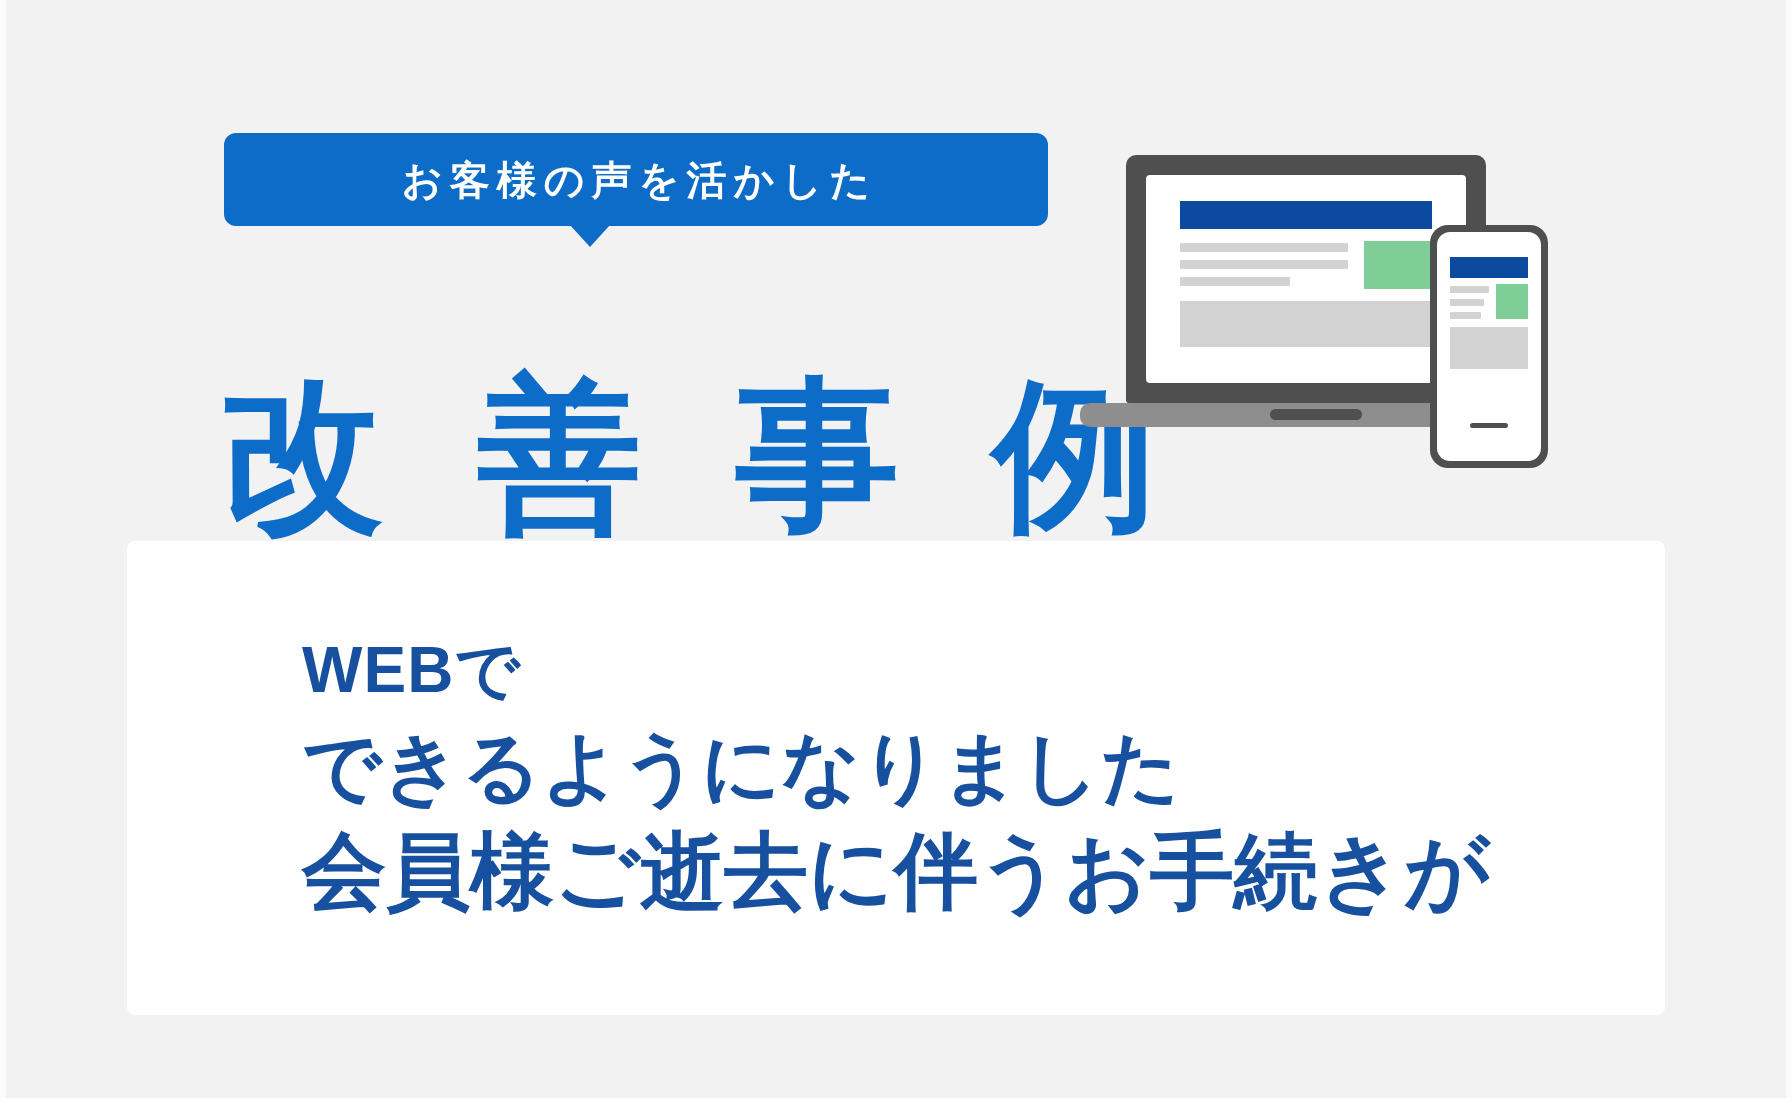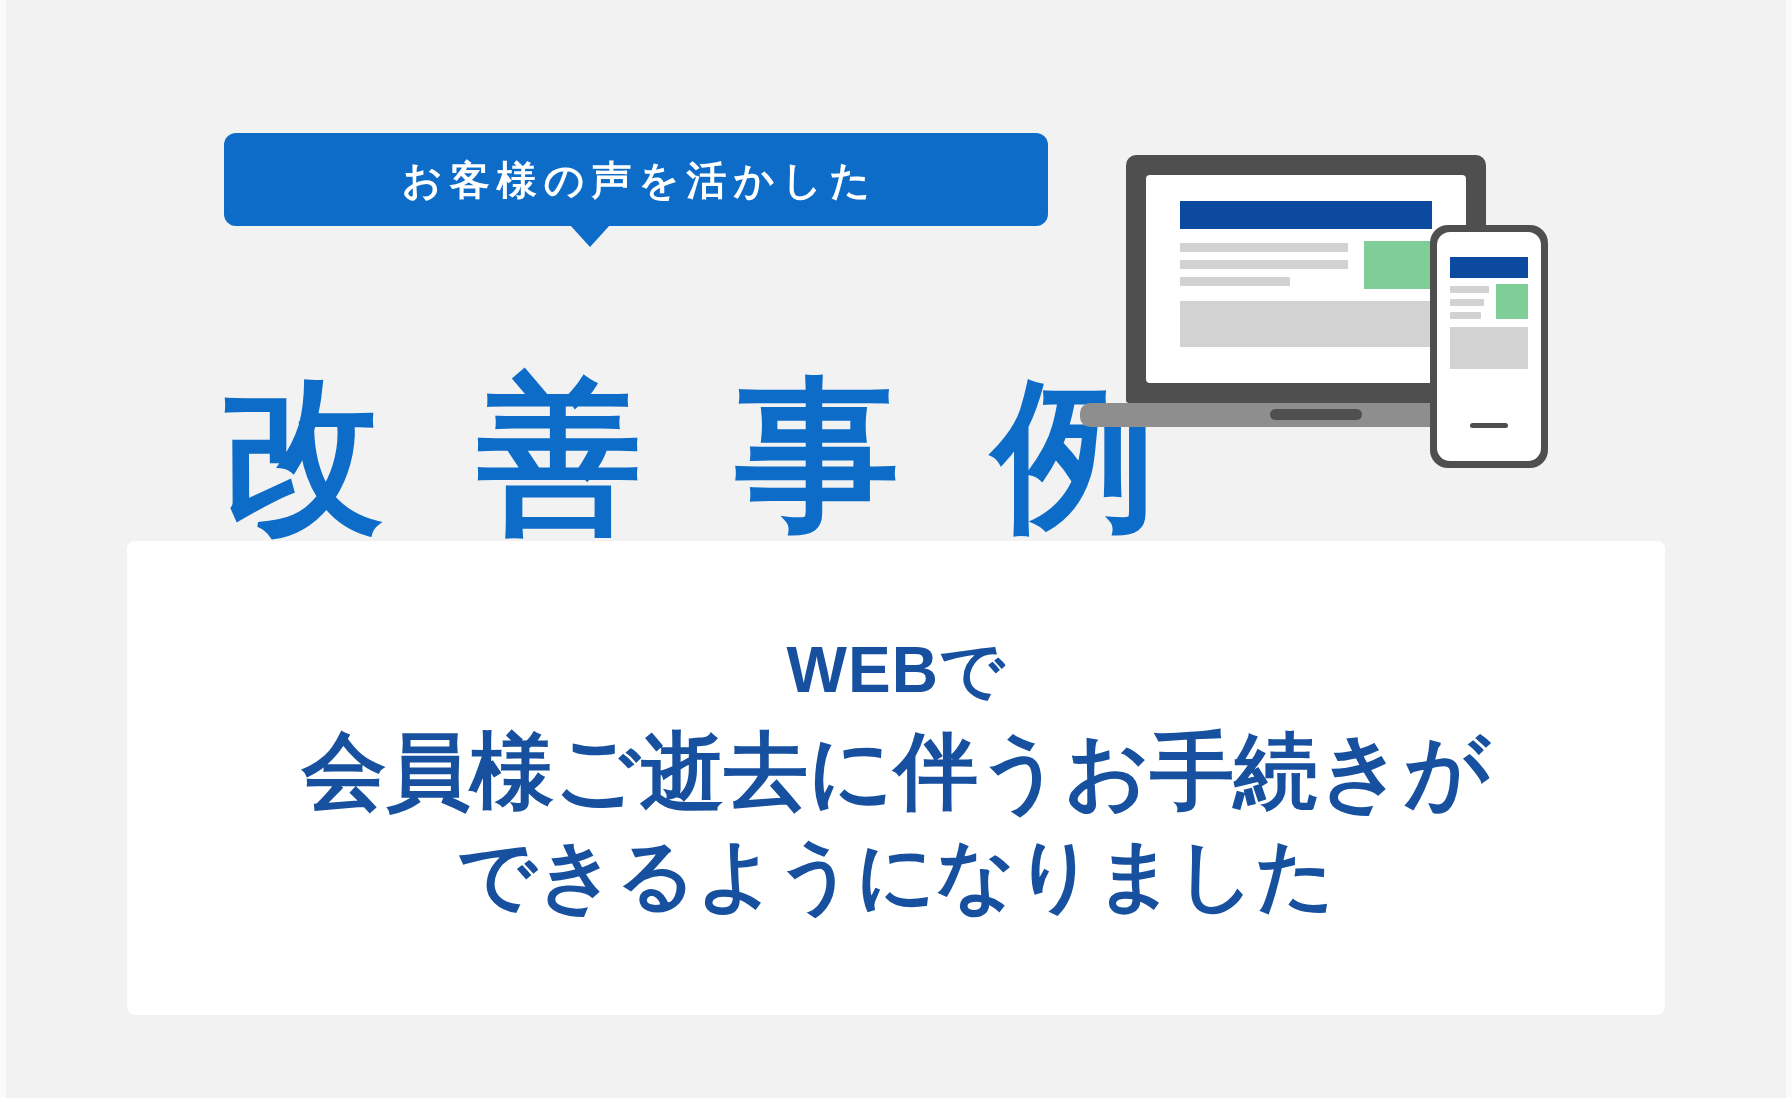--- a/index.html
+++ b/index.html
@@ -222,21 +222,20 @@
     height: 474px;
     background: #ffffff;
     border-radius: 8px;
     box-sizing: border-box;
     display: flex;
     flex-direction: column;
     align-items: center;
     justify-content: center;
   }
   .card-lines {
-    text-align: center;
     color: #17509e;
     font-weight: 700;
     line-height: 1.28;
   }
   .card-line {
     display: block;
     white-space: nowrap;
   }
   .card-line-1 { font-size: 64px; letter-spacing: 1px; margin-bottom: 6px; }
   .card-line-2 { font-size: 84px; letter-spacing: 0px; }
@@ -288,18 +287,18 @@
           <div class="phone-home"></div>
         </div>
       </div>
 
     </div>
   </div>
 
   <div class="card">
     <div class="card-lines">
       <span class="card-line card-line-1">WEBで</span>
+      <span class="card-line card-line-3">できるようになりました</span>
       <span class="card-line card-line-2">会員様ご逝去に伴うお手続きが</span>
-      <span class="card-line card-line-3">できるようになりました</span>
     </div>
   </div>
 
 </div>
 
 </body></html>

